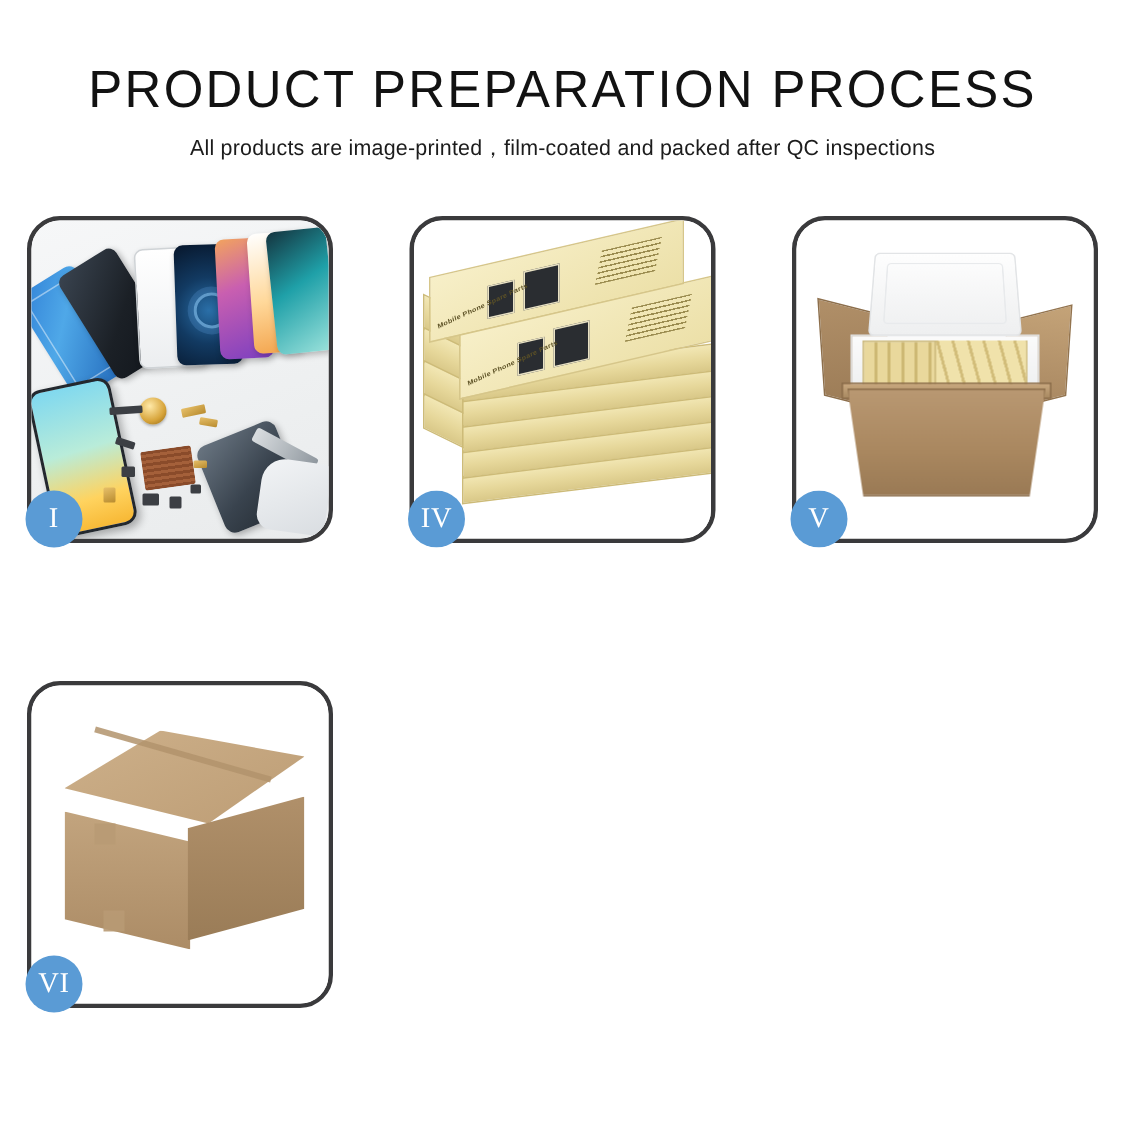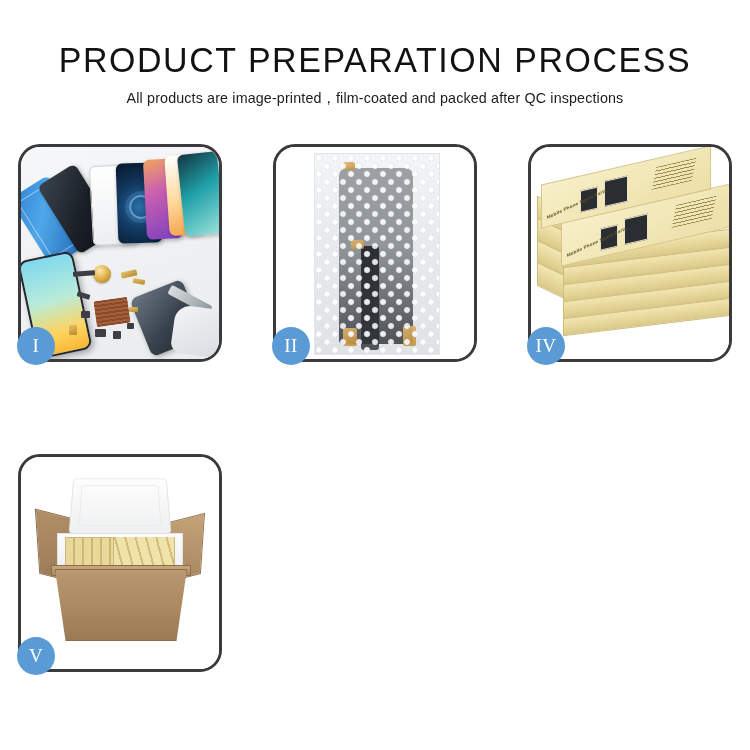--- a/index.html
+++ b/index.html
@@ -371,34 +371,20 @@
         <div class="gold" style="left:100px;top:124px;width:16px;height:6px;transform:rotate(-12deg);"></div>
         <div class="gold" style="left:112px;top:132px;width:12px;height:5px;transform:rotate(10deg);"></div>
         <div class="gold" style="left:108px;top:160px;width:9px;height:5px;"></div>
         <div class="gold" style="left:48px;top:178px;width:8px;height:10px;"></div>
         <div class="tool"></div>
         <div class="hand"></div>
       </div>
       <div class="badge">I</div>
     </div>
 
-    <div class="panel">
-      <div class="panel-inner p2">
-        <div class="bubblebag">
-          <div class="screenpart"></div>
-          <div class="flexcable"></div>
-          <div class="tapebit" style="left:28px;top:8px;width:12px;height:8px;"></div>
-          <div class="tapebit" style="left:36px;top:86px;width:13px;height:9px;"></div>
-          <div class="tapebit" style="left:28px;top:174px;width:14px;height:18px;"></div>
-          <div class="tapebit" style="left:88px;top:172px;width:13px;height:20px;"></div>
-          <div class="bubbles"></div>
-        </div>
-      </div>
-      <div class="badge">II</div>
-    </div>
 
 
     <div class="panel">
       <div class="panel-inner p4">
         <div class="stack">
 
           <div class="ybox" style="left:2px;top:46px;width:28px;height:22px;transform:skewY(26deg);"></div>
           <div class="ybox" style="left:2px;top:68px;width:28px;height:22px;transform:skewY(26deg);"></div>
           <div class="ybox" style="left:2px;top:90px;width:28px;height:22px;transform:skewY(26deg);"></div>
           <div class="ybox" style="left:2px;top:112px;width:28px;height:22px;transform:skewY(26deg);"></div>
@@ -435,15 +421,26 @@
         <div class="foamlid"></div>
         <div class="foambody"></div>
         <div class="ybars"></div>
         <div class="ybars2"></div>
         <div class="cartonrim"></div>
         <div class="cartonfront"></div>
       </div>
       <div class="badge">V</div>
     </div>
 
+    <div class="panel">
+      <div class="panel-inner p6">
+        <div class="c6-top"></div>
+        <div class="c6-topline"></div>
+        <div class="c6-left"></div>
+        <div class="c6-right"></div>
+        <div class="c6-tape" style="left:42px;top:92px;width:14px;height:14px;"></div>
+        <div class="c6-tape" style="left:48px;top:150px;width:14px;height:14px;"></div>
+      </div>
+      <div class="badge">VI</div>
+    </div>
 
   </div>
 </div>
 
 </body></html>

